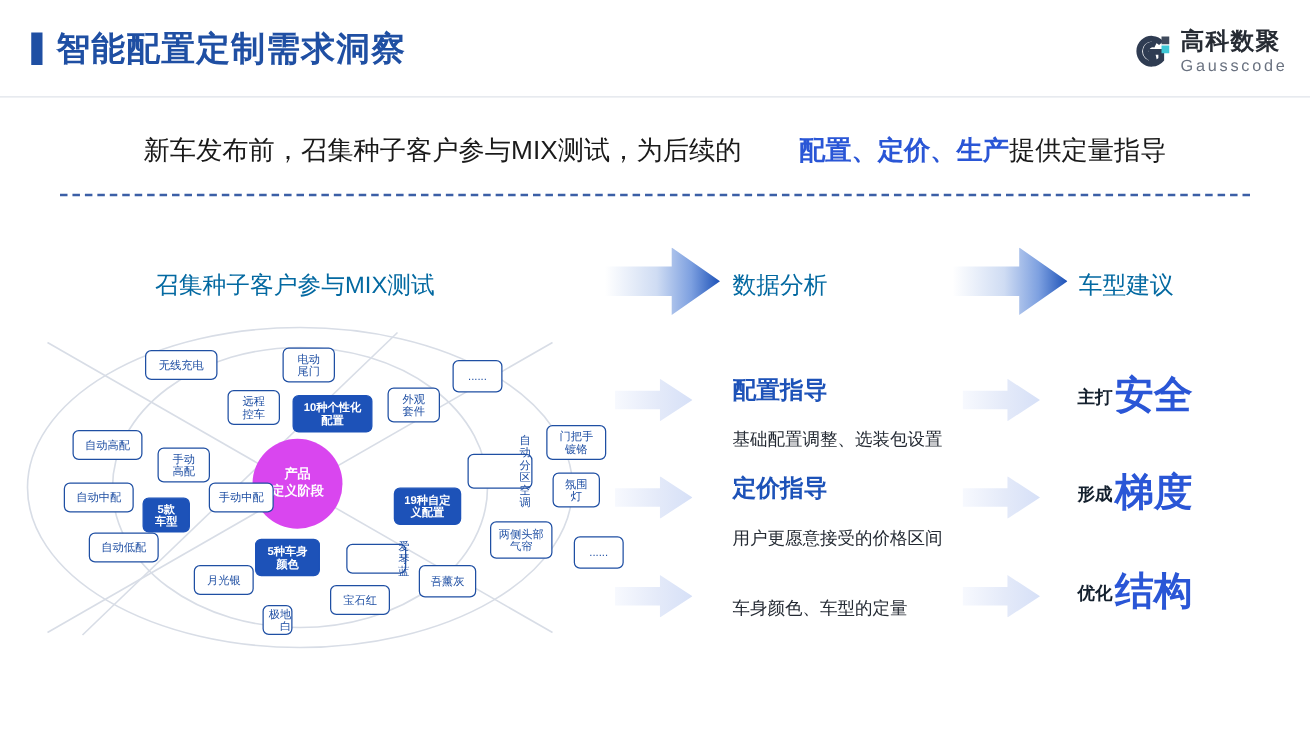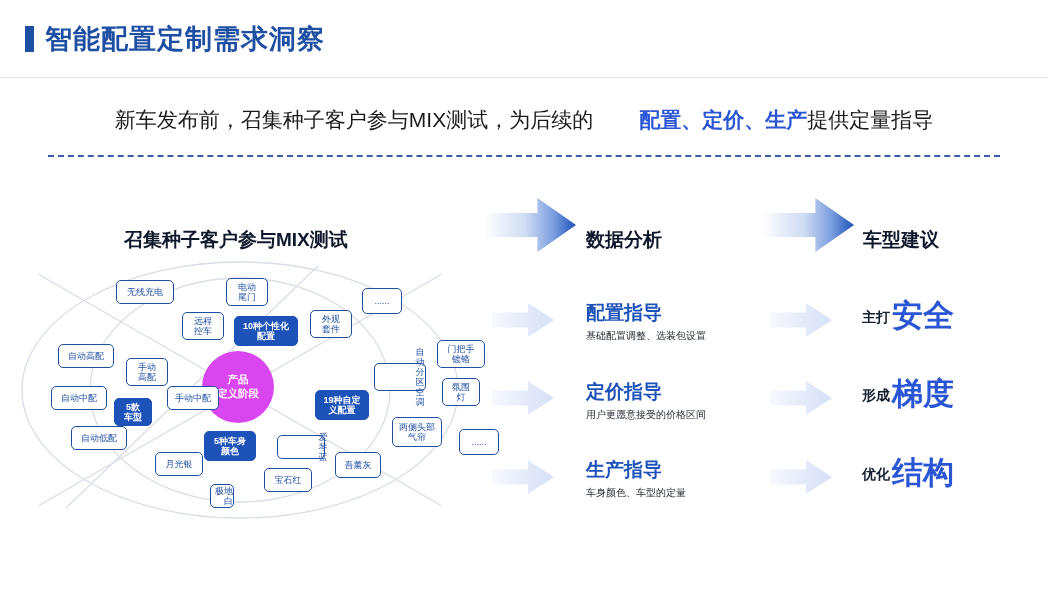--- a/index.html
+++ b/index.html
@@ -39,23 +39,22 @@
     text-align:center; font-size:21px; color:#1a1a1a; white-space:nowrap;
   }
   #subtitle .hl { color:#2a56d6; font-weight:bold;margin-left:46px; }
   #divider {
     position:absolute; left:48px; top:155px; width:952px; height:0;
     border-top:2px dashed #3b5fa6;
   }
 
   
   .col-head {
-    position:absolute; font-size:19px; font-weight:bold; color:#0f172a;
+    position:absolute; font-size:19px; font-weight:normal; color:#0369a1;
     white-space:nowrap;
-    margin-top:12px;
   }
   #head-1 { left:124px; top:215px; }
   #head-2 { left:586px; top:215px; }
   #head-3 { left:863px; top:215px; }
 
   
   .arrow-big {
     position:absolute; width:92px; height:54px;
     background:linear-gradient(to right,#ffffff 0%,#cfdcf3 45%,#7da0e0 75%,#1d52b8 100%);
     clip-path:polygon(0 28%,58% 28%,58% 0,100% 50%,58% 100%,58% 72%,0 72%);
@@ -72,21 +71,21 @@
   #arrow-row-1a { left:492px; top:303px; }
   #arrow-row-1b { left:770px; top:303px; }
   #arrow-row-2a { left:492px; top:381px; }
   #arrow-row-2b { left:770px; top:381px; }
   #arrow-row-3a { left:492px; top:460px; }
   #arrow-row-3b { left:770px; top:460px; }
 
   
   .mid-item { position:absolute; left:586px; width:230px; }
   .mid-title { font-size:19px; font-weight:bold; color:#1d52b8; line-height:1.15; white-space:nowrap; }
-  .mid-desc  { font-size:10px; color:#242a33; margin-top:5px; white-space:nowrap; }
+  .mid-desc  { font-size:14px; color:#242a33; margin-top:19px; white-space:nowrap; }
   #mid-1 { top:302px; }
   #mid-2 { top:381px; }
   #mid-3 { top:459px; }
 
   
   .right-item { position:absolute; left:862px; display:flex; align-items:flex-end; white-space:nowrap; }
   .right-small { font-size:14px; font-weight:bold; color:#14202e; padding-bottom:4px; }
   .right-big   { font-size:31px; font-weight:bold; color:#2a56d6; line-height:1; margin-left:2px; }
   #right-1 { top:300px; }
   #right-2 { top:378px; }
@@ -117,20 +116,33 @@
     font-size:10.5px; font-weight:bold; line-height:1.3; white-space:pre-line;
   }
 </style>
 </head>
 <body>
 
 <div id="header">
   <div id="title-bar"></div>
   <div id="page-title">智能配置定制需求洞察</div>
 
+  <div id="logo">
+    <div id="logo-mark">
+      <svg width="30" height="30" viewBox="0 0 30 30">
+        <path d="M22 8.5 A10 10 0 1 0 22 21.5 L22 15.5 L14.5 15.5 L14.5 20 L17.5 20 A5.5 5.5 0 1 1 17.5 10" fill="none" stroke="#2f3c52" stroke-width="4.6" stroke-linecap="butt"></path>
+        <rect x="22.2" y="3.2" width="6.2" height="6.2" fill="#3f4a5c"></rect>
+        <rect x="22.2" y="10.4" width="6.2" height="6.2" fill="#3fc8d6"></rect>
+      </svg>
+    </div>
+    <div id="logo-text">
+      <span id="logo-cn">高科数聚</span>
+      <span id="logo-en">Gausscode</span>
+    </div>
+  </div>
 </div>
 
 <div id="subtitle">
   <span>新车发布前，召集种子客户参与MIX测试，为后续的</span><span class="hl">配置、定价、生产</span><span>提供定量指导</span>
 </div>
 <div id="divider"></div>
 
 <div class="col-head" id="head-1">召集种子客户参与MIX测试</div>
 <div class="col-head" id="head-2">数据分析</div>
 <div class="col-head" id="head-3">车型建议</div>
@@ -147,21 +159,20 @@
 
 <div class="mid-item" id="mid-1">
   <div class="mid-title">配置指导</div>
   <div class="mid-desc">基础配置调整、选装包设置</div>
 </div>
 <div class="mid-item" id="mid-2">
   <div class="mid-title">定价指导</div>
   <div class="mid-desc">用户更愿意接受的价格区间</div>
 </div>
 <div class="mid-item" id="mid-3">
-  <div class="mid-title">生产指导</div>
   <div class="mid-desc">车身颜色、车型的定量</div>
 </div>
 
 <div class="right-item" id="right-1">
   <span class="right-small">主打</span>
   <span class="right-big">安全</span>
 </div>
 <div class="right-item" id="right-2">
   <span class="right-small">形成</span>
   <span class="right-big">梯度</span>

